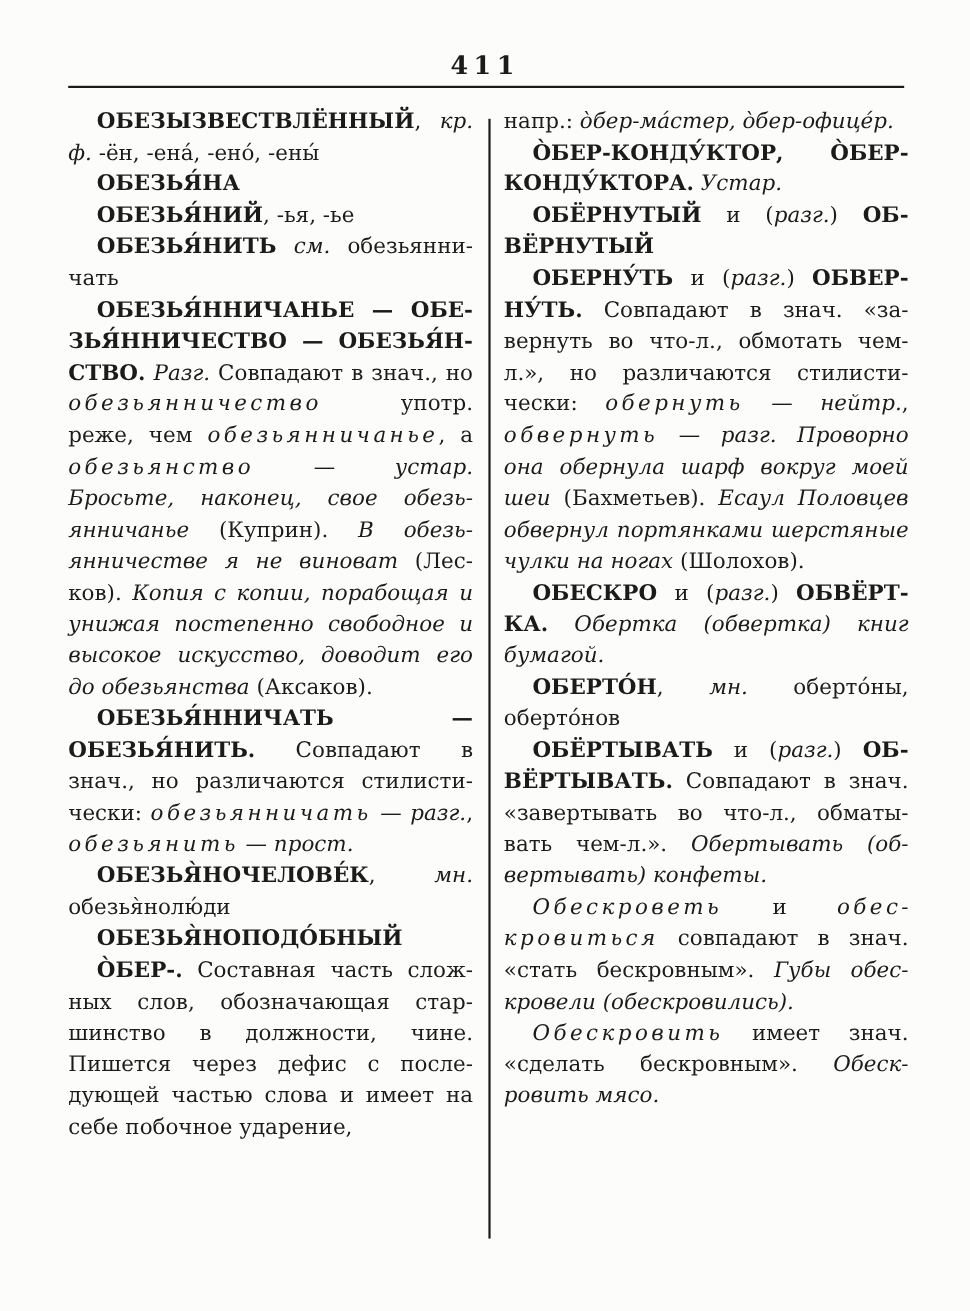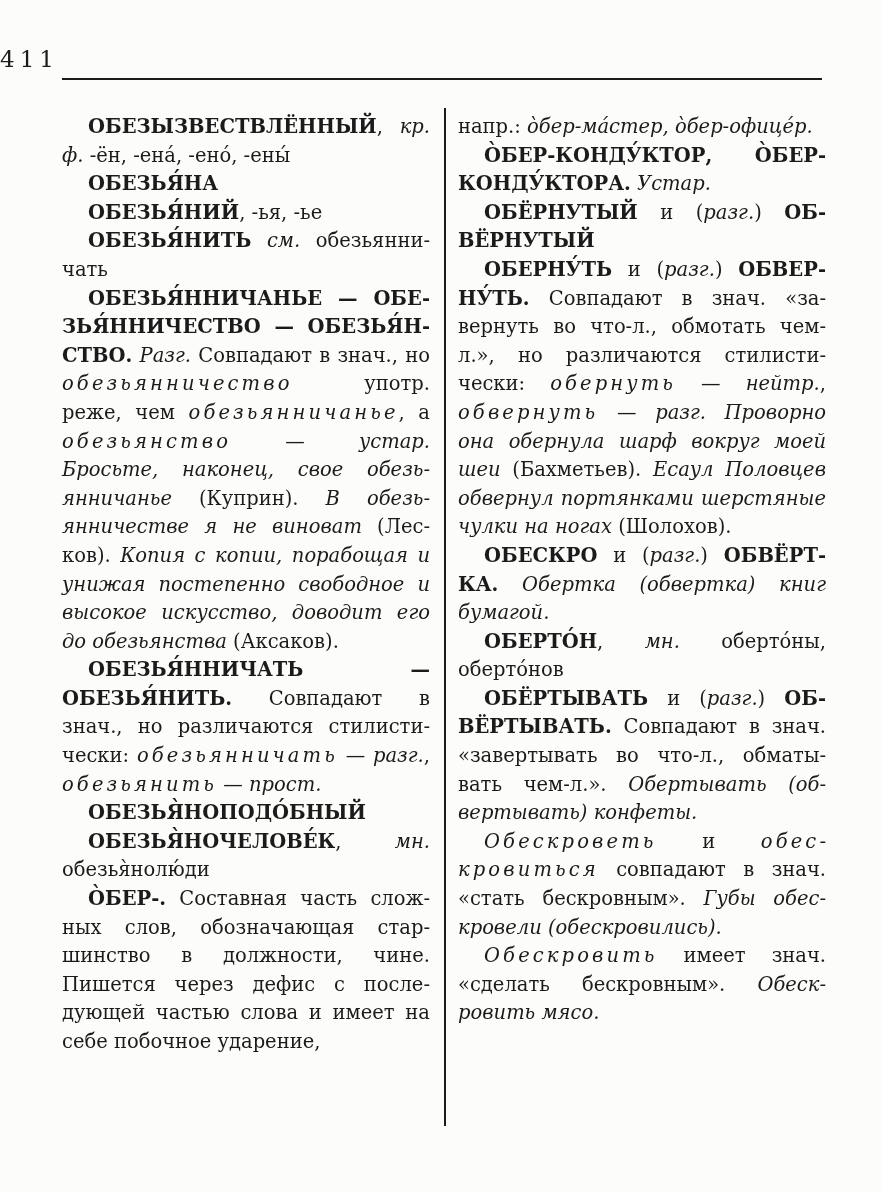--- a/index.html
+++ b/index.html
@@ -13,43 +13,44 @@
     position: relative;
     width: 882px;
     height: 1192px;
     overflow: hidden;
   }
   .page-number {
     position: absolute;
     top: 46px;
     left: 0;
     width: 100%;
+    text-align: center;
     font-size: 23px;
-    font-weight: 400;
+    font-weight: 700;
     letter-spacing: 5px;
   }
   .header-rule {
     position: absolute;
     top: 78px;
     left: 62px;
     width: 760px;
     height: 2px;
     background: var(--ink, #1a1a1a);
   }
   .col-divider {
     position: absolute;
     left: 444px;
     top: 108px;
     width: 2px;
     height: 1018px;
     background: var(--ink, #1a1a1a);
   }
   .columns {
     position: absolute;
-    top: 113px;
+    top: 96px;
     left: 62px;
     width: 764px;
     display: flex;
     gap: 28px;
   }
   .column {
     width: 368px;
     font-size: 19.5px;
     line-height: 28.6px;
     text-align: justify;
@@ -70,22 +71,22 @@
   <div class="header-rule"></div>
   <div class="col-divider"></div>
   <div class="columns">
     <div class="column">
         <p class="para"><span class="s-b">ОБЕЗЫЗВЕСТВЛЁННЫЙ</span><span class="s-n">, </span><span class="s-i">кр. ф.</span><span class="s-n"> -ён, -ена́, -ено́, -ены́</span></p>
         <p class="para"><span class="s-b">ОБЕЗЬЯ́НА</span></p>
         <p class="para"><span class="s-b">ОБЕЗЬЯ́НИЙ</span><span class="s-n">, -ья, -ье</span></p>
         <p class="para"><span class="s-b">ОБЕЗЬЯ́НИТЬ</span><span class="s-n"> </span><span class="s-i">см.</span><span class="s-n"> обезьянни­чать</span></p>
         <p class="para"><span class="s-b">ОБЕЗЬЯ́ННИЧАНЬЕ — ОБЕ­ЗЬЯ́ННИЧЕСТВО — ОБЕЗЬЯ́Н­СТВО.</span><span class="s-n"> </span><span class="s-i">Разг.</span><span class="s-n"> Совпадают в знач., но </span><span class="s-sp">обезь­янничество</span><span class="s-n"> употр. реже, чем </span><span class="s-sp">обезь­янничанье</span><span class="s-n">, а </span><span class="s-sp">обезьянство</span><span class="s-n"> — </span><span class="s-i">устар. Бросьте, наконец, свое обезь­янничанье</span><span class="s-n"> (Куприн). </span><span class="s-i">В обезь­янничестве я не виноват</span><span class="s-n"> (Лес­ков). </span><span class="s-i">Копия с копии, порабо­щая и унижая постепенно сво­бодное и высокое искусство, до­водит его до обезьянства</span><span class="s-n"> (Ак­саков).</span></p>
         <p class="para"><span class="s-b">ОБЕЗЬЯ́ННИЧАТЬ — ОБЕЗЬЯ́­НИТЬ.</span><span class="s-n"> Совпадают в знач., но различаются стилисти­чески: </span><span class="s-sp">обезьянничать</span><span class="s-n"> — </span><span class="s-i">разг.</span><span class="s-n">, </span><span class="s-sp">обезьянить</span><span class="s-n"> — </span><span class="s-i">прост.</span></p>
+        <p class="para"><span class="s-b">ОБЕЗЬЯ̀НОЧЕЛОВЕ́К</span><span class="s-n">, </span><span class="s-i">мн.</span><span class="s-n"> обезья̀нолю́ди</span></p>
         <p class="para"><span class="s-b">ОБЕЗЬЯ̀НОПОДО́БНЫЙ</span></p>
-        <p class="para"><span class="s-b">ОБЕЗЬЯ̀НОЧЕЛОВЕ́К</span><span class="s-n">, </span><span class="s-i">мн.</span><span class="s-n"> обезья̀нолю́ди</span></p>
         <p class="para"><span class="s-b">О̀БЕР-.</span><span class="s-n"> Составная часть слож­ных слов, обозначающая стар­шинство в должности, чине. Пишется через дефис с после­дующей частью слова и имеет на себе побочное ударение,</span></p>
       </div>
     <div class="column">
         <p class="para no-indent"><span class="s-n">напр.: </span><span class="s-i">о̀бер-ма́стер, о̀бер-офи­це́р.</span></p>
         <p class="para"><span class="s-b">О̀БЕР-КОНДУ́КТОР, О̀БЕР-КОНДУ́КТОРА.</span><span class="s-n"> </span><span class="s-i">Устар.</span></p>
         <p class="para"><span class="s-b">ОБЁРНУТЫЙ</span><span class="s-n"> и (</span><span class="s-i">разг.</span><span class="s-n">) </span><span class="s-b">ОБ­ВЁРНУТЫЙ</span></p>
         <p class="para"><span class="s-b">ОБЕРНУ́ТЬ</span><span class="s-n"> и (</span><span class="s-i">разг.</span><span class="s-n">) </span><span class="s-b">ОБВЕР­НУ́ТЬ.</span><span class="s-n"> Совпадают в знач. «за­вернуть во что-л., обмотать чем-л.», но различаются стилисти­чески: </span><span class="s-sp">обернуть</span><span class="s-n"> — </span><span class="s-i">нейтр.</span><span class="s-n">, </span><span class="s-sp">обвернуть</span><span class="s-n"> — </span><span class="s-i">разг. Проворно она обернула шарф вокруг моей шеи</span><span class="s-n"> (Бахметьев). </span><span class="s-i">Есаул Половцев обвернул портянками шерстя­ные чулки на ногах</span><span class="s-n"> (Шолохов).</span></p>
         <p class="para"><span class="s-b">ОБЕСКРО</span><span class="s-n"> и (</span><span class="s-i">разг.</span><span class="s-n">) </span><span class="s-b">ОБВЁРТ­КА.</span><span class="s-n"> </span><span class="s-i">Обертка (обвертка) книг бумагой.</span></p>
         <p class="para"><span class="s-b">ОБЕРТО́Н</span><span class="s-n">, </span><span class="s-i">мн.</span><span class="s-n"> оберто́ны, оберто́нов</span></p>
         <p class="para"><span class="s-b">ОБЁРТЫВАТЬ</span><span class="s-n"> и (</span><span class="s-i">разг.</span><span class="s-n">) </span><span class="s-b">ОБ­ВЁРТЫВАТЬ.</span><span class="s-n"> Совпадают в знач. «завертывать во что-л., обматы­вать чем-л.». </span><span class="s-i">Обертывать (об­вертывать) конфеты.</span></p>

